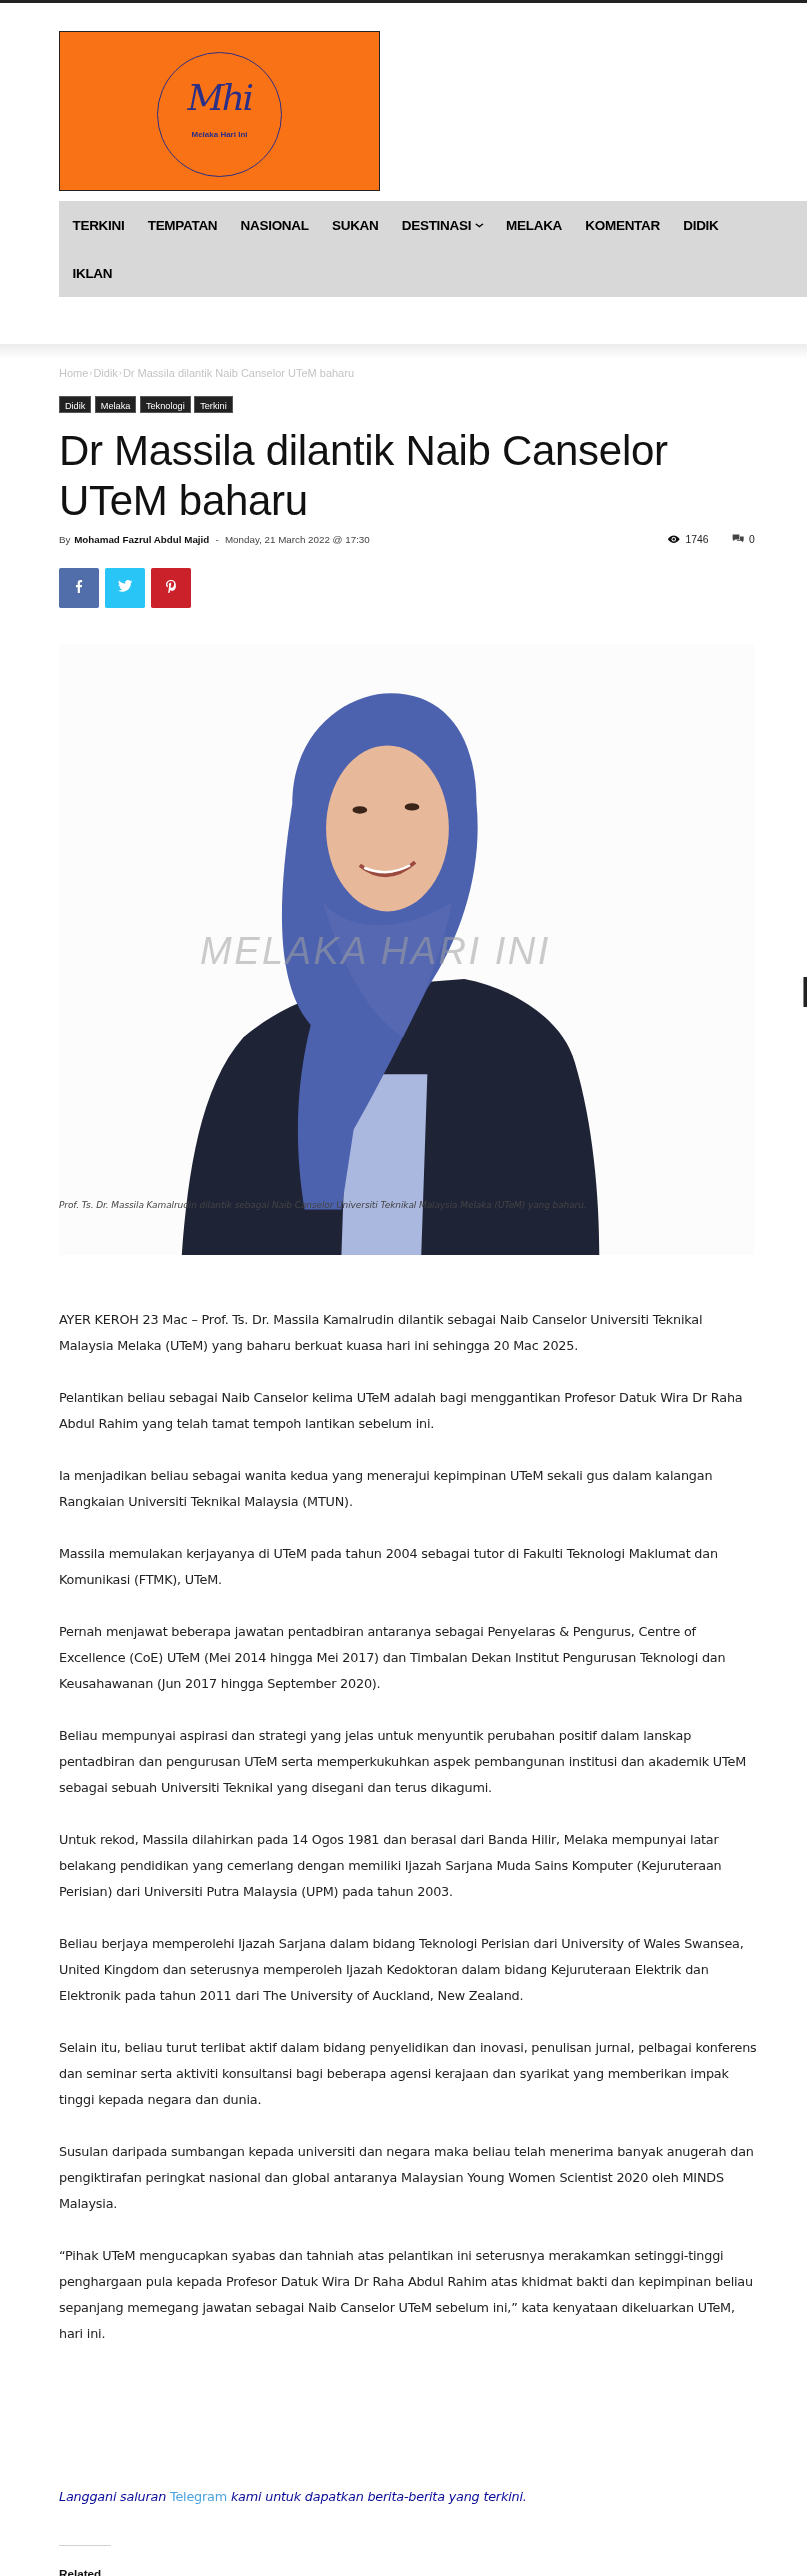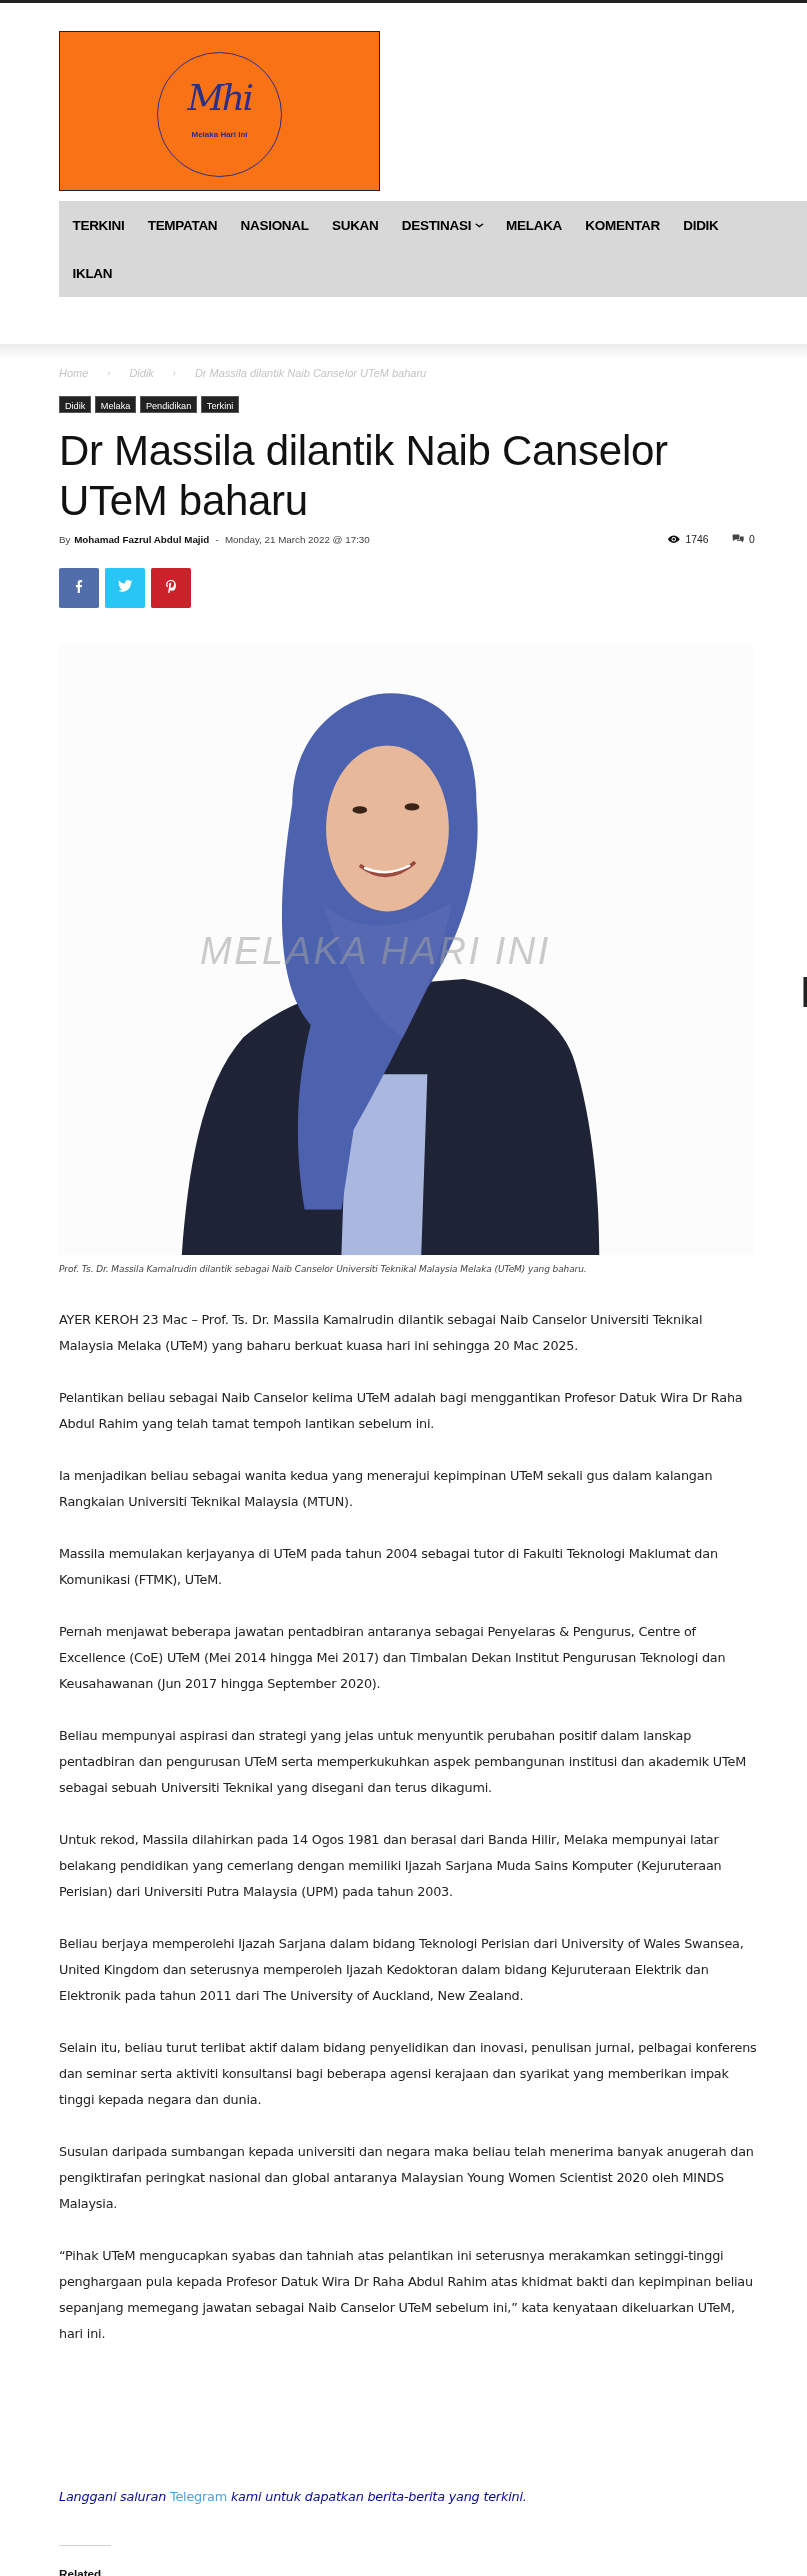--- a/index.html
+++ b/index.html
@@ -17,21 +17,21 @@
     .nav { position: absolute; left: 59px; top: 201px; width: 748px; height: 96px; background: #d8d8d8; }
     .nav-row { position: absolute; left: 0; display: flex; align-items: center; height: 48px; }
     .nav-row.r1 { top: 0; }
     .nav-row.r2 { top: 48px; }
     .nav-item { font-family: "Liberation Sans", sans-serif; font-weight: bold; font-size: 13.5px; color: #000; padding: 0 0 0 13.5px; margin-right: 9.8px; white-space: nowrap; letter-spacing: -0.3px; cursor: pointer; display: flex; align-items: center; }
     .nav-item .chev { font-size: 7.4px; margin-left: 4.9px; display: inline-block; transform: scaleX(1.3); }
 
     .header-shadow { position: absolute; left: 0; top: 344px; width: 807px; height: 14.7px; background: linear-gradient(#ececec, #ffffff); }
 
     
-    .breadcrumb { position: absolute; left: 59px; top: 367px; font-family: "Liberation Sans", sans-serif; font-size: 11px; color: #c4c4c4; display: flex; gap: 19px; font-style: italic; }
+    .breadcrumb { position: absolute; left: 59px; top: 367px; font-family: "Liberation Sans", sans-serif; font-size: 11px; color: #c4c4c4; display: flex; gap: 1px; }
     .breadcrumb .sep { color: #c4c4c4; font-size: 9.2px; padding-top: 1.2px; }
     .tags { position: absolute; left: 59px; top: 396px; display: flex; gap: 3.7px; }
     .tag { background: #222222; color: #fff; font-family: "Liberation Sans", sans-serif; font-size: 9.2px; padding: 2.5px 4.9px; height: 17px; line-height: 12.3px; border: 0.6px solid #555; }
 
     .title { position: absolute; left: 59px; top: 426px; width: 700px; font-family: "Liberation Sans", sans-serif; font-size: 42px; line-height: 50px; color: #111; font-weight: normal; letter-spacing: -0.3px; }
 
     .meta { position: absolute; left: 59px; top: 534px; font-family: "Liberation Sans", sans-serif; font-size: 9.8px; color: #444; display: flex; gap: 3.7px; align-items: center; }
     .meta .by { color: #444; }
     .meta .author { font-weight: bold; color: #111; }
     .meta .dash { color: #444; margin: 0 2.5px; }
@@ -43,21 +43,21 @@
     .share { position: absolute; left: 59px; top: 568px; display: flex; gap: 6.1px; }
     .share-btn { width: 40px; height: 40px; border-radius: 1.8px; display: flex; align-items: center; justify-content: center; color: #fff; font-size: 13.5px; font-weight: bold; font-family: "Liberation Sans", sans-serif; cursor: pointer; }
     .share-btn.fb { background: #516eab; }
     .share-btn.tw { background: #29c5f6; }
     .share-btn.pi { background: #ca212a; }
 
     .featured { position: absolute; left: 59px; top: 644px; width: 695px; height: 611px; background: #fcfcfc; overflow: hidden; }
     .portrait { position: absolute; left: 0; top: 0; width: 100%; height: 100%; }
     .watermark { position: absolute; left: 141px; top: 286px; font-family: "Liberation Sans", sans-serif; font-style: italic; font-size: 38px; color: rgba(160,160,160,0.55); letter-spacing: 2.5px; white-space: nowrap; }
 
-    .caption { position: absolute; left: 59px; top: 1264px; font-family: "DejaVu Sans", sans-serif; font-style: italic; font-size: 9px; color: #444; letter-spacing: -0.1px; }
+    .caption { position: absolute; left: 59px; top: 1200px; font-family: "DejaVu Sans", sans-serif; font-style: italic; font-size: 9px; color: #444; letter-spacing: -0.1px; }
 
     .body-text { position: absolute; left: 59px; top: 1307px; width: 700px; }
     .para { font-family: "DejaVu Sans", sans-serif; font-size: 12.8px; line-height: 26px; color: #222; margin-bottom: 26px; letter-spacing: -0.2px; }
 
     .telegram { font-family: "DejaVu Sans", sans-serif; font-style: italic; font-size: 12.8px; line-height: 26px; color: #0a0a9a; position: absolute; left: 59px; top: 2484px; letter-spacing: -0.2px; }
     .telegram .link { color: #4aa3df; font-style: normal; }
 
     .related-line { position: absolute; left: 59px; top: 2545px; width: 52px; height: 1.2px; background: #d2d2d2; }
     .related-title { position: absolute; left: 59px; top: 2567px; font-family: "Liberation Sans", sans-serif; font-weight: bold; font-size: 11.7px; color: #111; }
 
@@ -120,21 +120,21 @@
   <a>Home</a>
   <span class="sep">›</span>
   <a>Didik</a>
   <span class="sep">›</span>
   <a>Dr Massila dilantik Naib Canselor UTeM baharu</a>
 </div>
 
 <div class="tags">
   <a class="tag">Didik</a>
   <a class="tag">Melaka</a>
-  <a class="tag">Pendidikan</a>
+  <a class="tag">Teknologi</a>
   <a class="tag">Terkini</a>
 </div>
 
 <h1 class="title">Dr Massila dilantik Naib Canselor UTeM baharu</h1>
 
 <div class="meta">
   <span class="by">By</span>
   <a class="author">Mohamad Fazrul Abdul Majid</a>
   <span class="dash">-</span>
   <span class="date">Monday, 21 March 2022 @ 17:30</span>

